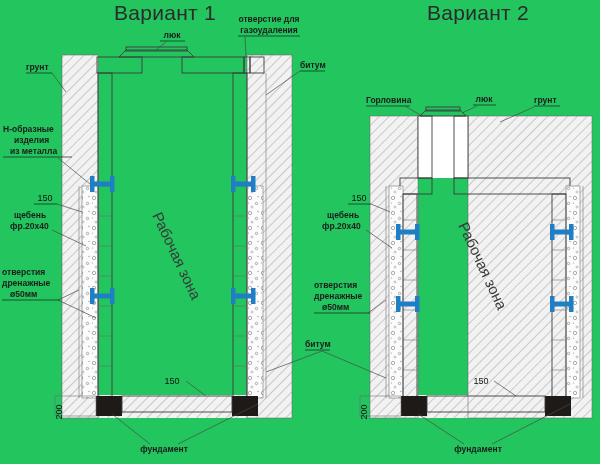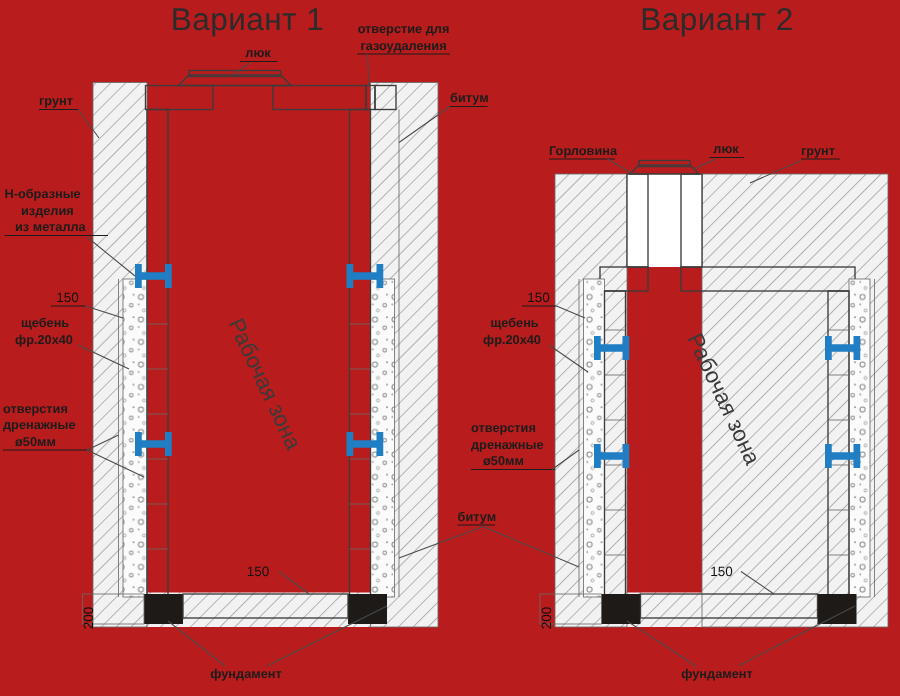--- a/index.html
+++ b/index.html
@@ -1,18 +1,18 @@
 <!DOCTYPE html>
 <html><head>
 <meta charset="utf-8">
 <style>
   html,body{margin:0;padding:0;background:#ffffff;}
   body{width:600px;height:464px;overflow:hidden;
        font-family:"Liberation Sans","DejaVu Sans",sans-serif;}
-  #stage{position:relative;width:600px;height:464px;background:#b91c1c;}
+  #stage{position:relative;width:600px;height:464px;background:#22c55e;}
   svg#dwg{position:absolute;left:0;top:0;width:600px;height:464px;}
   .ttl{font-family:"Liberation Sans",sans-serif;font-size:21px;fill:#2b2b2b;
        text-anchor:middle;letter-spacing:.3px;}
   .lbl{font-family:"Liberation Sans",sans-serif;font-size:8.5px;fill:#1c1c1c;
        font-weight:bold;}
   .lblc{font-family:"Liberation Sans",sans-serif;font-size:8.5px;fill:#1c1c1c;
        font-weight:bold;text-anchor:middle;}
   .dim{font-family:"Liberation Sans",sans-serif;font-size:9px;fill:#111;
        text-anchor:middle;}
   .zone{font-family:"Liberation Sans",sans-serif;font-size:15px;fill:#3a3a3a;

